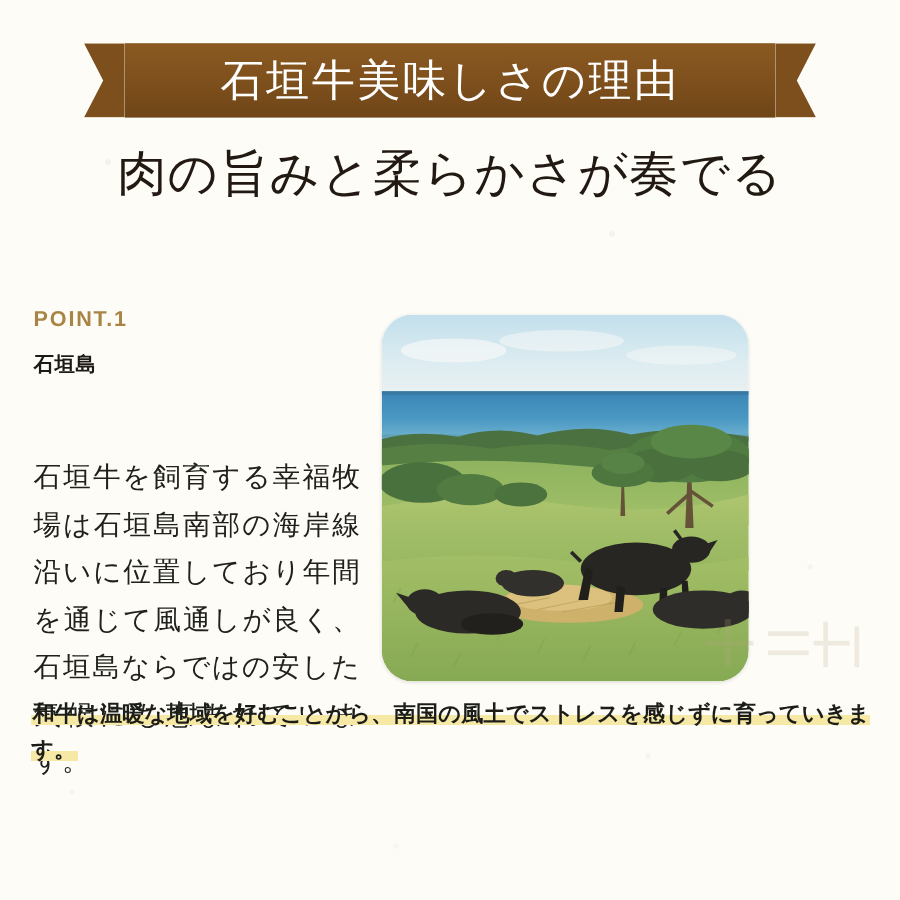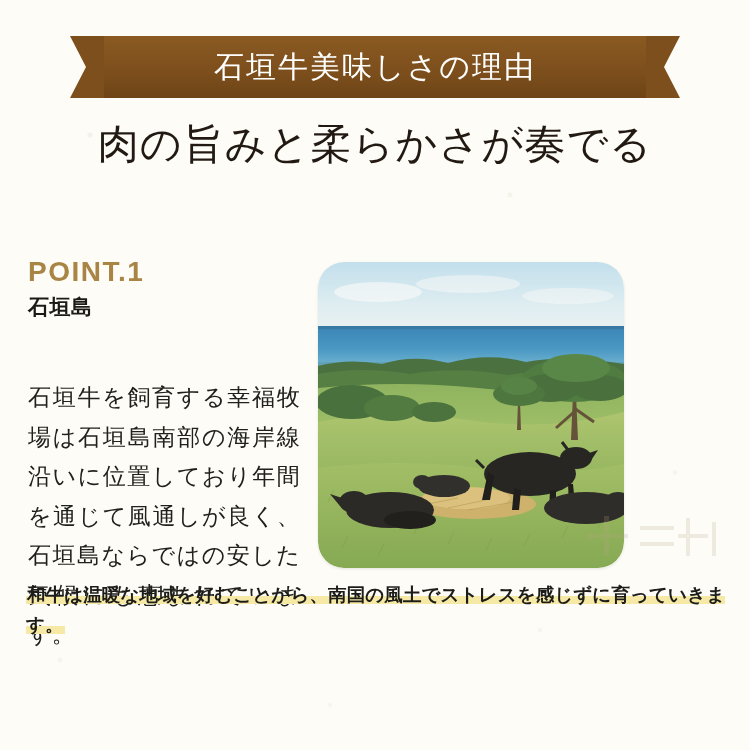--- a/index.html
+++ b/index.html
@@ -47,21 +47,21 @@
     height: 62px;
     background: linear-gradient(180deg, #8b5a22 0%, #7d4f1c 55%, #6f4517 100%);
     display: flex;
     align-items: center;
     justify-content: center;
     box-sizing: border-box;
   }
   .ribbon-title {
     color: #ffffff;
     font-family: "DejaVu Serif", "Liberation Serif", serif;
-    font-size: 30px;
+    font-size: 36px;
     letter-spacing: 2px;
     font-weight: 400;
     white-space: nowrap;
   }
   .ribbon-tail {
     position: absolute;
     top: 0;
     width: 34px;
     height: 62px;
     background: #7d4f1c;
@@ -97,31 +97,31 @@
     display: block;
     margin-top: 4px;
   }
 
   
   .point-label {
     position: absolute;
     left: 28px;
     top: 256px;
     color: #a98545;
-    font-size: 28px;
+    font-size: 18px;
     font-weight: bold;
     letter-spacing: 1.5px;
     font-family: "Liberation Sans", sans-serif;
   }
   .sub-heading {
     position: absolute;
     left: 28px;
     top: 292px;
     color: #1d1a14;
-    font-size: 21px;
+    font-size: 17px;
     font-weight: bold;
     line-height: 1.42;
     letter-spacing: 0.5px;
   }
   .body-left {
     position: absolute;
     left: 28px;
     top: 378px;
     width: 272px;
     color: #20201c;

